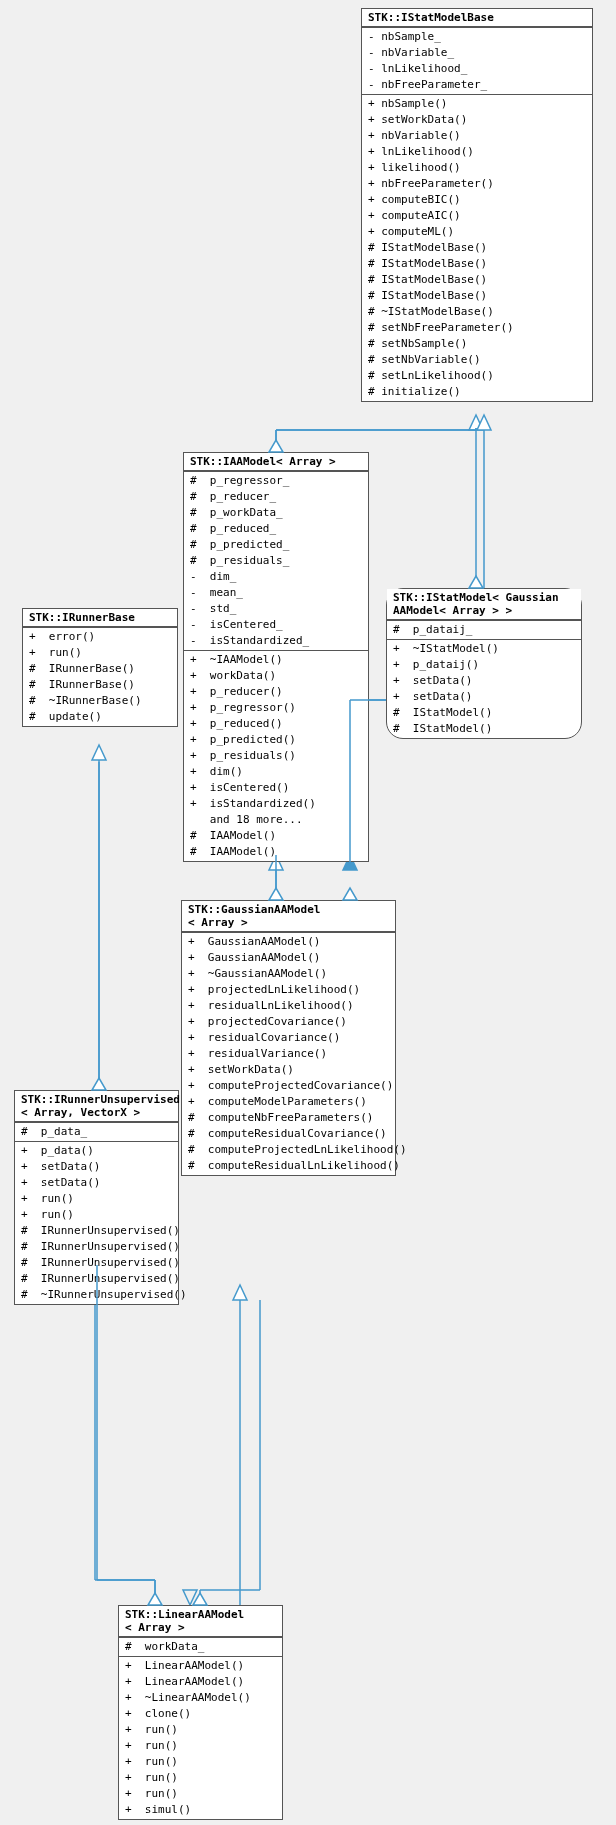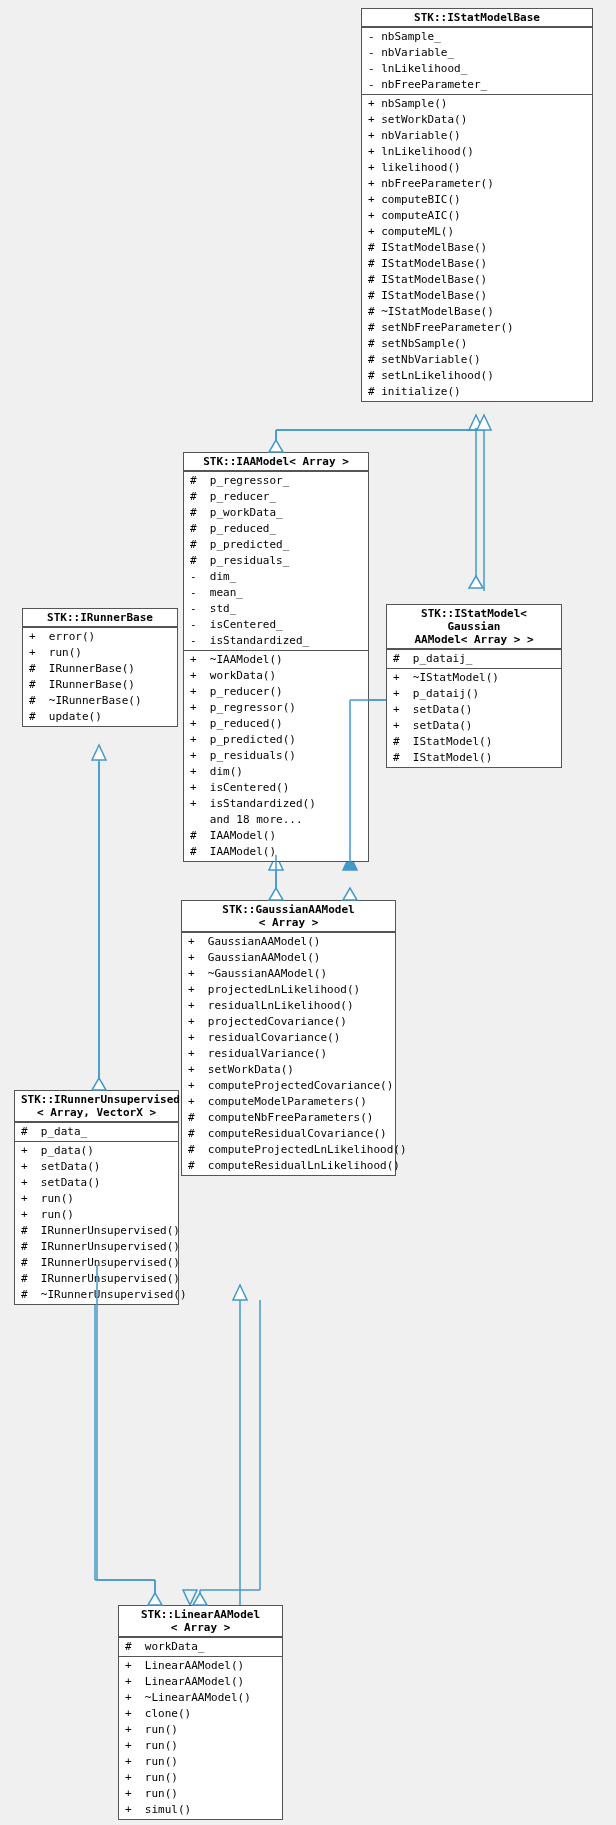--- a/index.html
+++ b/index.html
@@ -14,21 +14,20 @@
     }
     .uml-box {
       position: absolute;
       background: white;
       border: 1px solid #555;
     }
     .uml-title {
       background: white;
       border-bottom: 2px solid #555;
       padding: 2px 6px;
-      text-align: center;
       font-weight: bold;
       font-size: 11px;
     }
     .uml-section {
       border-bottom: 1px solid #555;
       padding: 1px 6px;
     }
     .uml-section:last-child {
       border-bottom: none;
     }
@@ -144,21 +143,21 @@
     <div class="uml-row">+&nbsp; p_residuals()</div>
     <div class="uml-row">+&nbsp; dim()</div>
     <div class="uml-row">+&nbsp; isCentered()</div>
     <div class="uml-row">+&nbsp; isStandardized()</div>
     <div class="uml-row">&nbsp;&nbsp; and 18 more...</div>
     <div class="uml-row">#&nbsp; IAAModel()</div>
     <div class="uml-row">#&nbsp; IAAModel()</div>
   </div>
 </div>
 
-<div class="uml-box" style="left:386px; top:604px; width:176px;">
+<div class="uml-box" style="left:386px; top:588px; width:196px;border-radius:17px;">
   <div class="uml-title">STK::IStatModel&lt; Gaussian<br>AAModel&lt; Array &gt; &gt;</div>
   <div class="uml-section">
     <div class="uml-row">#&nbsp; p_dataij_</div>
   </div>
   <div class="uml-section">
     <div class="uml-row">+&nbsp; ~IStatModel()</div>
     <div class="uml-row">+&nbsp; p_dataij()</div>
     <div class="uml-row">+&nbsp; setData()</div>
     <div class="uml-row">+&nbsp; setData()</div>
     <div class="uml-row">#&nbsp; IStatModel()</div>

